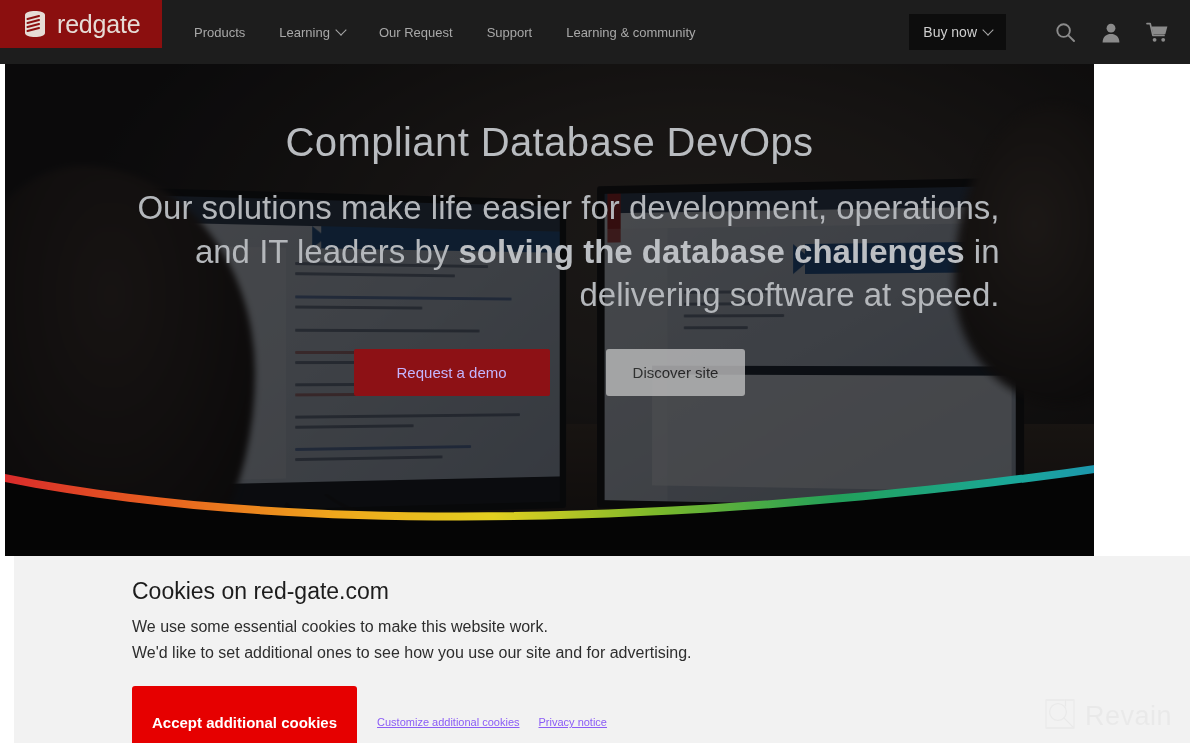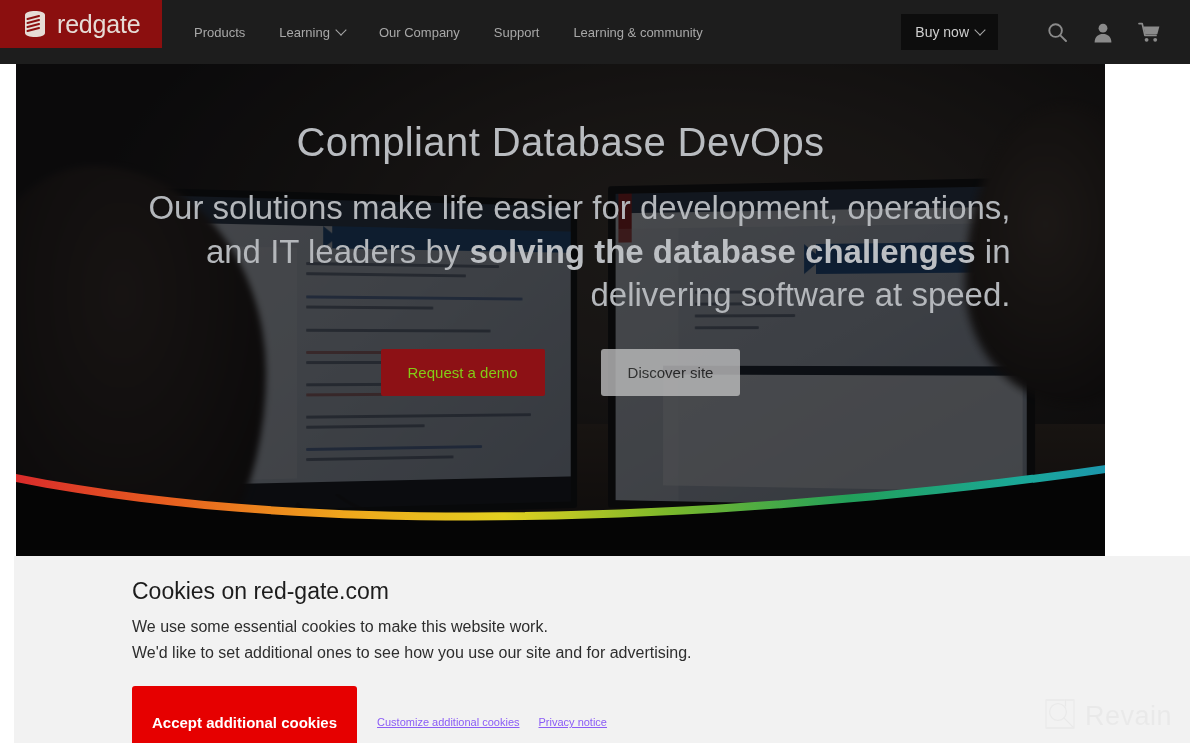--- a/index.html
+++ b/index.html
@@ -80,21 +80,21 @@
     width: 8px; height: 8px;
     border-right: 1.6px solid #a8a8a8;
     border-bottom: 1.6px solid #a8a8a8;
     transform: translateY(-2px) rotate(45deg);
   }
 
   #header-right {
     display: flex;
     align-items: center;
     flex: 0 0 auto;
-    padding-right: 28px;
+    padding-right: 20px;
     height: 64px;
   }
 
   #buy-now {
     background: #0d0d0d;
     color: #cfcfcf;
     font-size: 14px;
     padding: 10px 14px;
     display: flex;
     align-items: center;
@@ -112,21 +112,21 @@
     opacity: .62;
     display: flex;
     align-items: center;
     justify-content: center;
   }
   .hicon svg { display: block; }
 
   
   #hero {
     position: absolute;
-    top: 64px; left: 16px;
+    top: 64px; left: 5px;
     width: 1089px;
     height: 492px;
     overflow: hidden;
     background: #0a0a0a;
     z-index: 10;
   }
 
   
   #photo { position: absolute; inset: 0; }
 
@@ -313,23 +313,23 @@
 
   #hero-buttons {
     margin-top: 32px;
     display: flex;
     align-items: center;
     gap: 56px;
   }
 
   #btn-demo {
     background: #8d1115;
-    color: #84cc16;
+    color: #c4b5fd;
     font-size: 15px;
-    padding: 15px 27px;
+    padding: 15px 43px;
     border: none;
     border-radius: 2px;
     cursor: pointer;
     font-family: inherit;
   }
 
   #btn-discover {
     background: #b9b9b9;
     color: #2c2c2c;
     font-size: 15px;
@@ -443,21 +443,21 @@
 
     <nav id="nav">
       <div class="nav-item">
         <span>Products</span>
       </div>
       <div class="nav-item">
         <span>Learning</span>
         <i class="chev"></i>
       </div>
       <div class="nav-item">
-        <span>Our Company</span>
+        <span>Our Request</span>
       </div>
       <div class="nav-item">
         <span>Support</span>
       </div>
       <div class="nav-item">
         <span>Learning &amp; community</span>
       </div>
     </nav>
 
     <div id="header-right">

